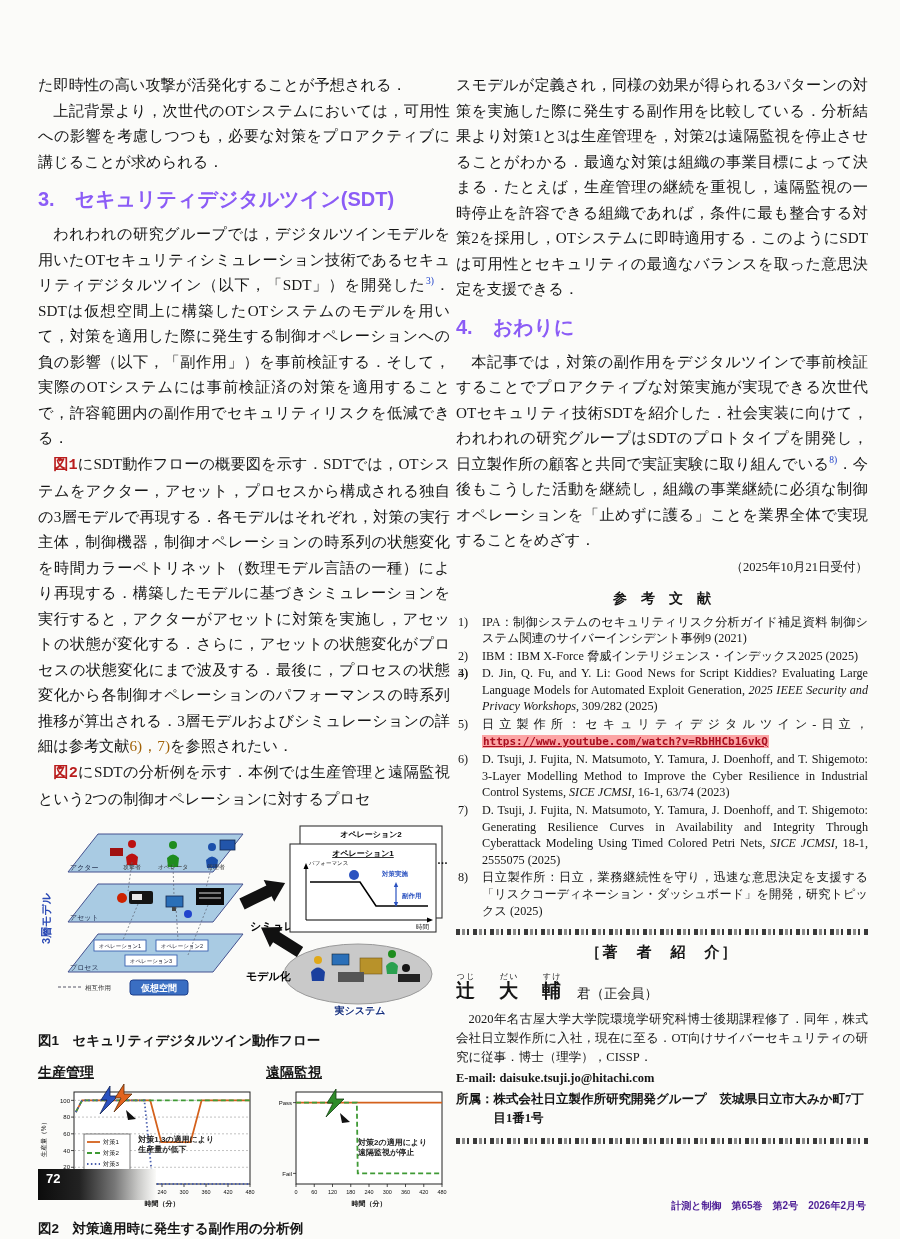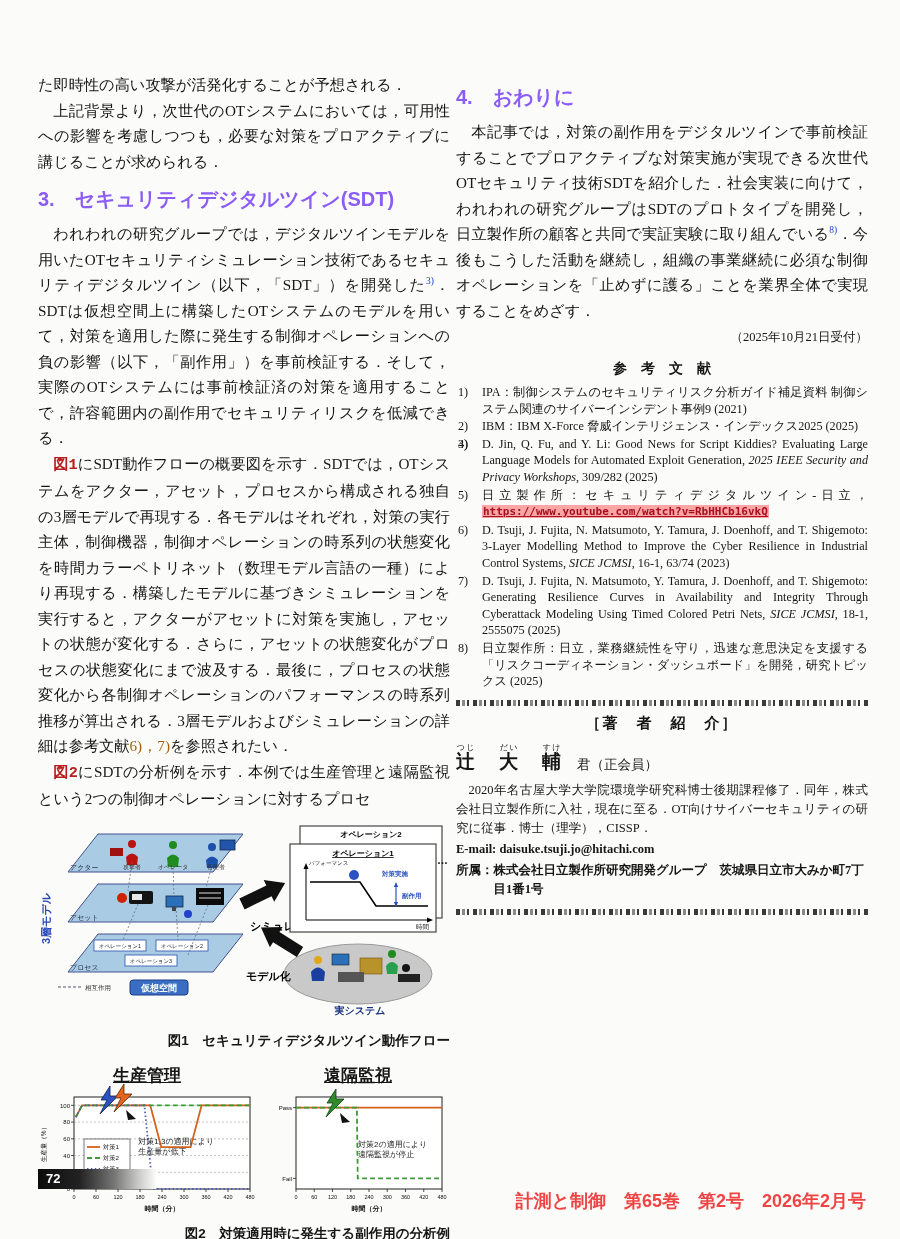--- a/index.html
+++ b/index.html
@@ -31,38 +31,38 @@
   .author-name-row{display:flex;align-items:flex-end;margin:2px 0 6px 0;}
   .author-name-row ruby{font-size:19px;font-weight:bold;margin-right:24px;}
   .author-name-row ruby rt{font-size:8px;font-weight:normal;}
   .honorific{font-size:13.5px;margin-left:-8px;padding-bottom:1px;}
   .bio{font-size:12.5px;line-height:19px;}
   .email{font-size:12.5px;line-height:19px;font-weight:bold;margin-top:2px;}
   .affil{font-size:12.5px;line-height:19px;font-weight:600;padding-left:3em;text-indent:-3em;margin-top:2px;}
   
   .fig{margin-top:10px;}
   .fig-caption{font-family:"Liberation Sans","DejaVu Sans",sans-serif;font-weight:bold;
-               font-size:13.5px;text-align:right;margin:8px 0 2px 0;}
+               font-size:13.5px;text-align:left;margin:8px 0 2px 0;}
   .fig2-wrap{display:flex;justify-content:space-between;margin-top:14px;}
   .chartbox{position:relative;}
   .chart-title{font-family:"Liberation Sans","DejaVu Sans",sans-serif;font-weight:bold;
-               font-size:17px;text-align:center;text-decoration:underline;margin-bottom:2px;}
+               font-size:14px;text-decoration:underline;margin-bottom:2px;}
   .chart-anno{position:absolute;font-family:"Liberation Sans","DejaVu Sans",sans-serif;
-              font-weight:normal;font-size:8px;line-height:10px;color:#222;white-space:pre-line;}
+              font-weight:bold;font-size:8px;line-height:10px;color:#222;white-space:pre-line;}
   .anno-1{left:46%;top:48%;}
   .anno-2{left:50%;top:50%;}
   .bolt-overlay{position:absolute;pointer-events:none;}
   
   .footer{position:absolute;left:38px;right:34px;bottom:26px;display:flex;
           justify-content:space-between;align-items:center;}
-  .pagenum-badge{width:118px;height:20px;color:#fff;font-family:"Liberation Sans","DejaVu Sans",sans-serif;
+  .pagenum-badge{width:118px;height:31px;color:#fff;font-family:"Liberation Sans","DejaVu Sans",sans-serif;
       font-weight:bold;font-size:13px;line-height:20px;padding-left:8px;box-sizing:border-box;
       background:linear-gradient(90deg,#0c0c0c 0%,#222 35%,#777 65%,#c9c9c7 85%,#fbfbf9 100%);}
   .journal-info{font-family:"Liberation Sans","DejaVu Sans",sans-serif;font-weight:bold;
-                font-size:18px;color:#ef4444;margin-top:44px;}
+                font-size:10px;color:#4c1d95;margin-top:44px;}
   svg text{font-family:"Liberation Sans","DejaVu Sans",sans-serif;}
 </style>
 </head>
 <body>
 
 <div class="page">
 
   <div class="col col-left">
     <p><span>た即時性の高い攻撃が活発化することが予想される．</span></p>
     <p class="ind"><span>上記背景より，次世代のOTシステムにおいては，可用性への影響を考慮しつつも，必要な対策をプロアクティブに講じることが求められる．</span></p>
@@ -284,20 +284,21 @@
         <svg class="bolt-overlay" style="left:52px;top:22px;" width="44" height="40">
           <path d="M18,3 L9,17 L15,17 L8,31 L26,13 L18,13 Z" fill="#2f8c2a" stroke="#123d10" stroke-width="0.8"></path>
           <polygon points="22,27 32,36 24,37" fill="#111"></polygon>
         </svg>
       </div>
     </div>
     <div class="fig-caption">図2　対策適用時に発生する副作用の分析例</div>
   </div>
 
   <div class="col col-right">
+    <p><span>スモデルが定義され，同様の効果が得られる3パターンの対策を実施した際に発生する副作用を比較している．分析結果より対策1と3は生産管理を，対策2は遠隔監視を停止させることがわかる．最適な対策は組織の事業目標によって決まる．たとえば，生産管理の継続を重視し，遠隔監視の一時停止を許容できる組織であれば，条件に最も整合する対策2を採用し，OTシステムに即時適用する．このようにSDTは可用性とセキュリティの最適なバランスを取った意思決定を支援できる．</span></p>
 
     <div class="sec-h">4.　おわりに</div>
 
     <p class="ind"><span>本記事では，対策の副作用をデジタルツインで事前検証することでプロアクティブな対策実施が実現できる次世代OTセキュリティ技術SDTを紹介した．社会実装に向けて，われわれの研究グループはSDTのプロトタイプを開発し，日立製作所の顧客と共同で実証実験に取り組んでいる</span><span class="supref">8)</span><span>．今後もこうした活動を継続し，組織の事業継続に必須な制御オペレーションを「止めずに護る」ことを業界全体で実現することをめざす．</span></p>
 
     <div class="received">（2025年10月21日受付）</div>
 
     <div class="refs-h">参　考　文　献</div>
     <ol class="refs">
       <li><span class="ref-num">1)</span><span>IPA：制御システムのセキュリティリスク分析ガイド補足資料 制御システム関連のサイバーインシデント事例9 (2021)</span></li>

